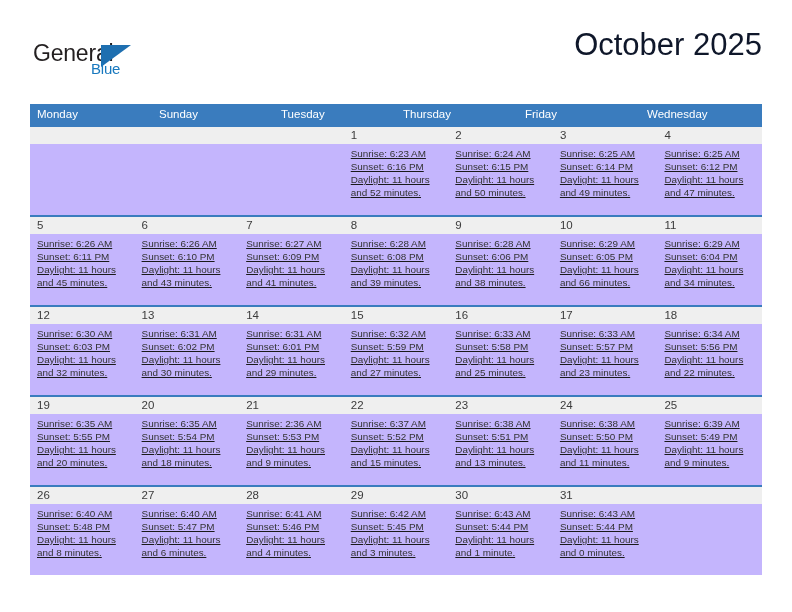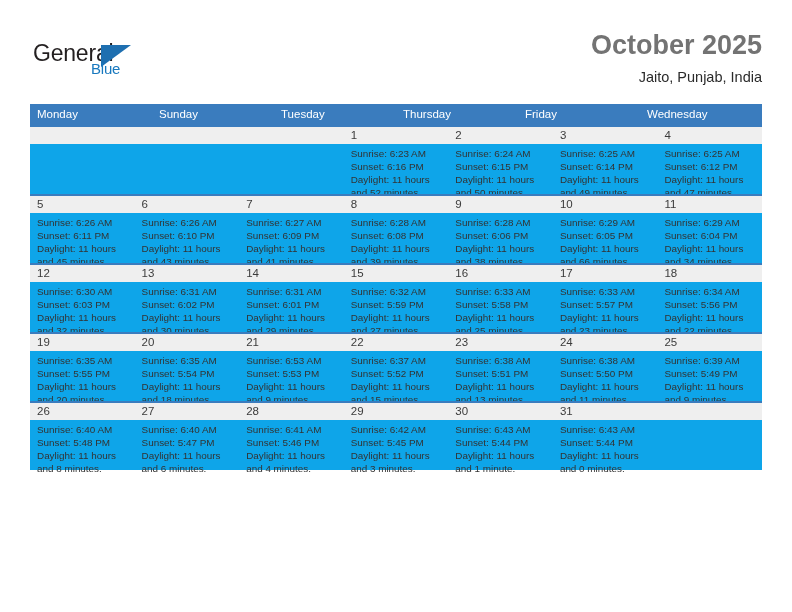--- a/index.html
+++ b/index.html
@@ -66,23 +66,23 @@
     border-bottom: 22px solid transparent;
   }
 
   .title-block {
     position: absolute;
     right: 0;
     top: 0;
     text-align: right;
   }
   .cal-title {
-    font-size: 27px;
-    font-weight: bold;
-    color: #737373;
+    font-size: 31px;
+    font-weight: normal;
+    color: #0f172a;
     line-height: 34px;
     white-space: nowrap;
   }
   .cal-subtitle {
     font-size: 14.5px;
     color: #2b2b2b;
     line-height: 22px;
     margin-top: 4px;
     white-space: nowrap;
   }
@@ -118,22 +118,23 @@
   .week:first-of-type {
     border-top: none;
   }
   .week-daterow {
     display: flex;
     background: #efefef;
     height: 17px;
   }
   .week-bodyrow {
     display: flex;
-    background: #0ea5e9;
-    height: 50px;
+    background: #c4b5fd;
+    height: 71px;
+    text-decoration: underline;
   }
   .daynum {
     flex: 1 1 0;
     font-size: 11.5px;
     line-height: 17px;
     color: #3b3b3b;
     padding-left: 7px;
     box-sizing: border-box;
   }
   .cell {
@@ -157,21 +158,20 @@
   <div class="masthead">
 
     <div class="logo">
       <span class="logo-general">General</span>
       <span class="logo-tri"></span>
       <span class="logo-blue">Blue</span>
     </div>
 
     <div class="title-block">
       <div class="cal-title">October 2025</div>
-      <div class="cal-subtitle">Jaito, Punjab, India</div>
     </div>
 
   </div>
 
   <div class="calendar">
 
     <div class="weekday-row">
       <div class="weekday">Monday</div>
       <div class="weekday">Sunday</div>
       <div class="weekday">Tuesday</div>
@@ -365,21 +365,21 @@
           <div>Daylight: 11 hours</div>
           <div>and 20 minutes.</div>
         </div>
         <div class="cell">
           <div>Sunrise: 6:35 AM</div>
           <div>Sunset: 5:54 PM</div>
           <div>Daylight: 11 hours</div>
           <div>and 18 minutes.</div>
         </div>
         <div class="cell">
-          <div>Sunrise: 6:53 AM</div>
+          <div>Sunrise: 2:36 AM</div>
           <div>Sunset: 5:53 PM</div>
           <div>Daylight: 11 hours</div>
           <div>and 9 minutes.</div>
         </div>
         <div class="cell">
           <div>Sunrise: 6:37 AM</div>
           <div>Sunset: 5:52 PM</div>
           <div>Daylight: 11 hours</div>
           <div>and 15 minutes.</div>
         </div>

